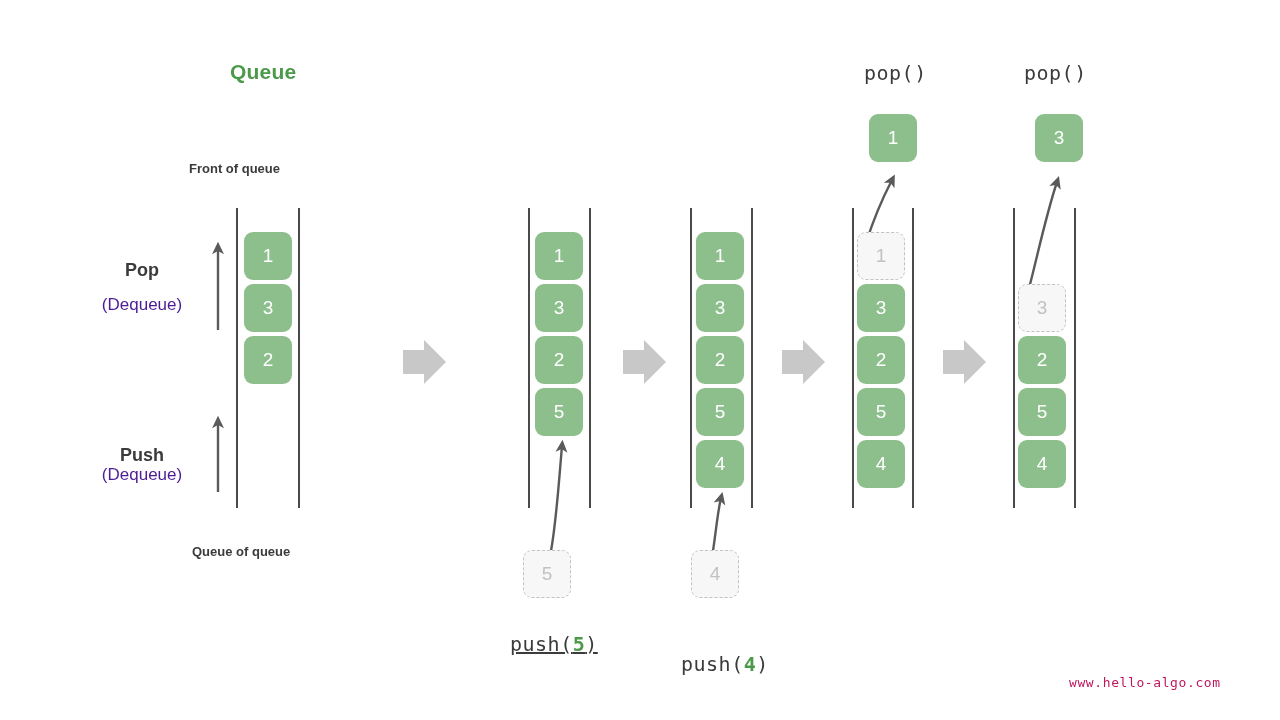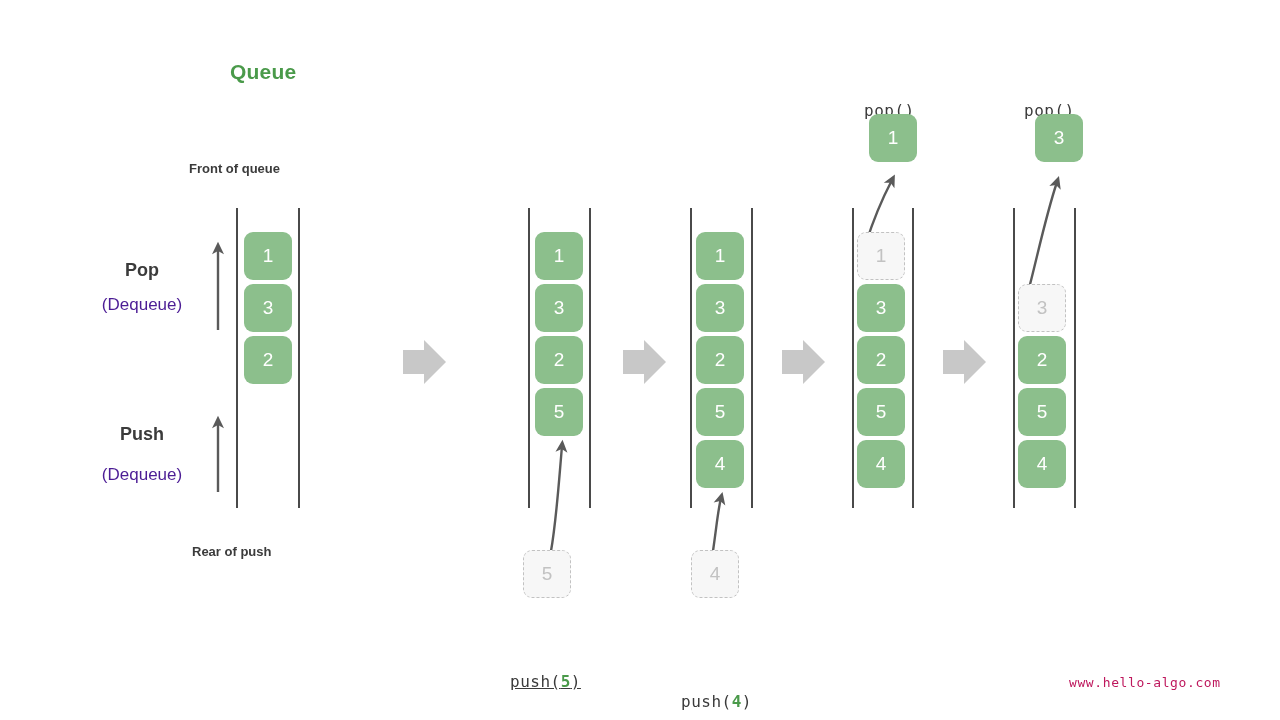--- a/index.html
+++ b/index.html
@@ -40,24 +40,23 @@
     text-align: center;
   }
   .side-sub {
     font-size: 17px;
     font-weight: normal;
     color: #4c1d95;
     text-align: center;
   }
   .mono-op {
     font-family: "DejaVu Sans Mono", "Liberation Mono", monospace;
-    font-size: 16px;
+    font-size: 20px;
     color: #3b3b3b;
     letter-spacing: 0.5px;
-    margin-top: 40px;
   }
   .mono-op .arg { color: #4a9a4a; font-weight: bold; }
   .watermark {
     font-family: "DejaVu Sans Mono", "Liberation Mono", monospace;
     font-size: 13px;
     color: #be185d;
     letter-spacing: 0.6px;
   }
 
   
@@ -156,26 +155,26 @@
   <div class="rail" style="left:852px; top:208px; height:300px;"></div>
   <div class="rail" style="left:912px; top:208px; height:300px;"></div>
 
   <div class="rail" style="left:1013px; top:208px; height:300px;"></div>
   <div class="rail" style="left:1074px; top:208px; height:300px;"></div>
 
   <div class="lbl title-queue" style="left:230px; top:60px;">Queue</div>
 
   <div class="lbl hdr-bold" style="left:189px; top:161px;">Front of queue</div>
 
-  <div class="lbl hdr-bold" style="left:192px; top:544px;">Rear of push</div>
+  <div class="lbl hdr-bold" style="left:192px; top:544px;">Queue of queue</div>
 
   <div class="lbl side-main" style="left:84px; top:260px; width:116px;">Pop</div>
   <div class="lbl side-sub" style="left:84px; top:295px; width:116px;">(Dequeue)</div>
 
-  <div class="lbl side-main" style="left:84px; top:424px; width:116px;">Push</div>
+  <div class="lbl side-main" style="left:84px; top:445px; width:116px;">Push</div>
   <div class="lbl side-sub" style="left:84px; top:465px; width:116px;">(Dequeue)</div>
 
   <div class="lbl mono-op" style="left:510px; top:632px;text-decoration:underline;">
     <span>push(</span><span class="arg">5</span><span>)</span>
   </div>
 
   <div class="lbl mono-op" style="left:681px; top:652px;">
     <span>push(</span><span class="arg">4</span><span>)</span>
   </div>
 

